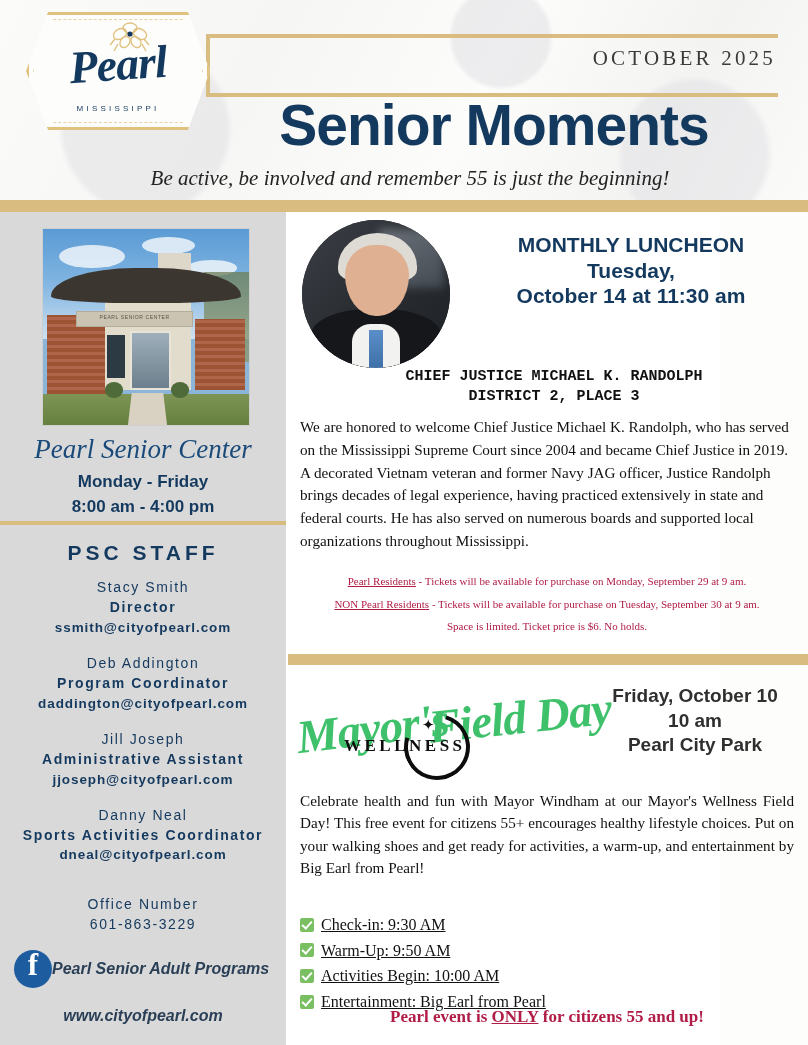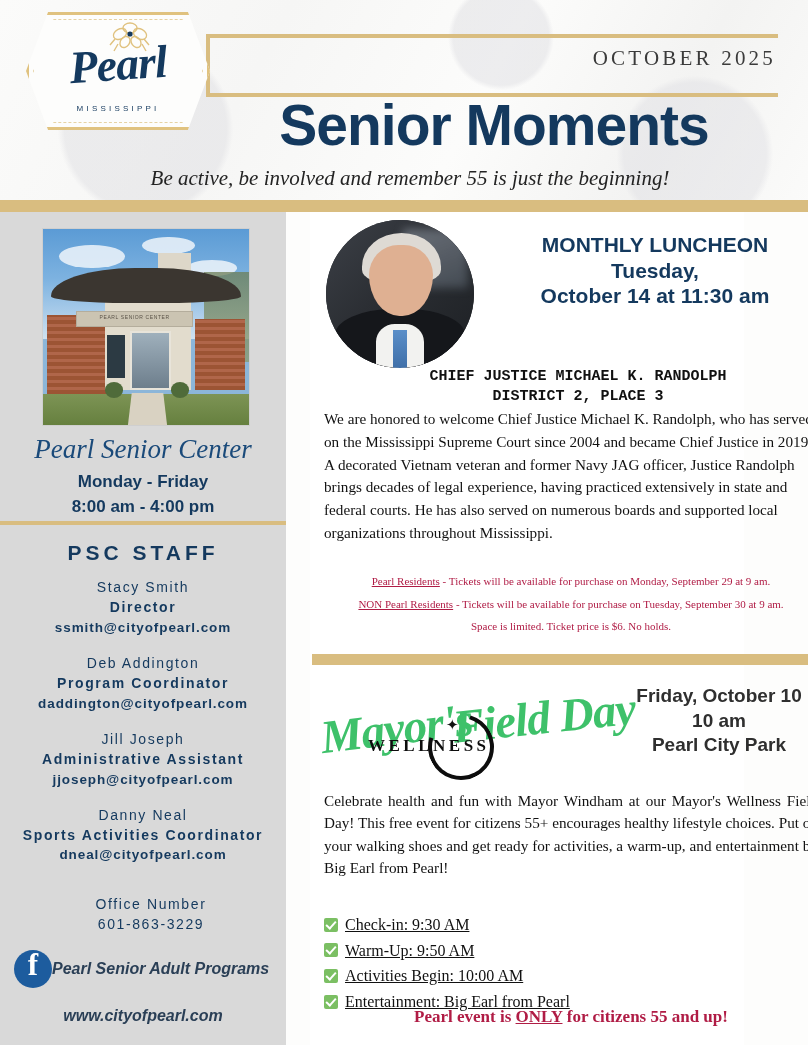--- a/index.html
+++ b/index.html
@@ -89,33 +89,33 @@
     font-family:"Liberation Sans", sans-serif;font-weight:bold;font-size:21px;
     letter-spacing:4px;color:#14395e;}
   .staff{position:absolute;left:0;top:366px;width:286px;text-align:center;}
   .staff-block{margin-bottom:17px;}
   .staff-name{font-family:"Liberation Sans", sans-serif;font-weight:normal;font-size:14px;
     letter-spacing:1.6px;color:#14395e;line-height:1.42;}
   .staff-role{font-family:"Liberation Sans", sans-serif;font-weight:bold;font-size:14px;
     letter-spacing:1.6px;color:#14395e;line-height:1.42;}
   .staff-mail{font-family:"Liberation Sans", sans-serif;font-weight:bold;font-size:13.5px;
     letter-spacing:.9px;color:#14395e;line-height:1.42;}
-  .office{position:absolute;left:8px;top:683px;width:286px;text-align:center;}
+  .office{position:absolute;left:0;top:683px;width:286px;text-align:center;}
   .fb-row{position:absolute;left:14px;top:738px;width:272px;display:flex;align-items:center;}
   .fb-icon{width:38px;height:38px;border-radius:50%;background:#1d5c9e;position:relative;flex:0 0 auto;}
   .fb-icon::after{content:"f";position:absolute;left:0;top:-3px;width:38px;text-align:center;
     font-family:"Liberation Serif", serif;font-weight:bold;font-size:31px;color:#fff;}
   .fb-text{font-family:"Liberation Sans", sans-serif;font-style:italic;font-weight:bold;
     font-size:16px;color:#2a3f56;}
   .web{position:absolute;left:0;top:795px;width:286px;text-align:center;
     font-family:"Liberation Sans", sans-serif;font-style:italic;font-weight:bold;
     font-size:16px;color:#2a3f56;}
 
   
-  .main{position:absolute;left:286px;top:212px;width:434px;height:833px;background:#ffffff;margin-left:24px;}
+  .main{position:absolute;left:286px;top:212px;width:434px;height:833px;background:#ffffff;}
   .portrait{position:absolute;left:16px;top:8px;width:148px;height:148px;border-radius:50%;
     overflow:hidden;background:#23262b;}
   .pt-bg{position:absolute;inset:0;background:linear-gradient(135deg,#3c4047 0%,#2b2e33 45%,#1d2024 100%);}
   .pt-blur{position:absolute;right:4%;top:6%;width:44%;height:40%;
     background:linear-gradient(160deg,#9aa2ad,#5e6873);filter:blur(5px);opacity:.55;}
   .pt-hair{position:absolute;left:24%;top:9%;width:54%;height:34%;
     background:#dedad4;border-radius:52% 52% 40% 40%/70% 70% 30% 30%;}
   .pt-face{position:absolute;left:29%;top:17%;width:43%;height:48%;
     background:#dfb092;border-radius:46% 46% 48% 48%/42% 42% 58% 58%;}
   .pt-suit{position:absolute;left:6%;bottom:0;width:88%;height:40%;
@@ -124,21 +124,21 @@
     background:#f2f2f0;border-radius:40% 40% 0 0;}
   .pt-tie{position:absolute;left:45%;bottom:0;width:10%;height:26%;
     background:linear-gradient(180deg,#5b8fc9,#3f6fa8);}
 
   .lunch-head{position:absolute;left:180px;top:20px;width:330px;text-align:center;
     font-family:"Liberation Sans", sans-serif;font-weight:bold;font-size:21px;
     color:#14395e;line-height:1.22;}
   .justice{position:absolute;left:18px;top:155px;width:500px;text-align:center;
     font-family:Liberation Mono, monospace;font-weight:bold;font-size:15px;
     color:#111111;line-height:1.36;}
-  .body-copy{position:absolute;left:14px;top:196px;width:494px;
+  .body-copy{position:absolute;left:14px;top:204px;width:494px;
     font-family:"Liberation Serif", serif;font-size:15.2px;color:#111111;line-height:1.5;}
   .ticket{position:absolute;left:10px;top:358px;width:502px;text-align:center;
     font-family:"Liberation Serif", serif;font-size:11px;color:#b01c45;line-height:2.05;}
   .ticket u{text-decoration:underline;}
   .sect-div{position:absolute;left:2px;top:442px;width:520px;height:11px;background:#d9bd80;}
 
   
   .fd-logo{position:absolute;left:8px;top:466px;width:300px;height:92px;}
   .fd-script{position:absolute;left:0;top:0;width:300px;height:92px;
     font-family:"Liberation Serif", serif;font-style:italic;font-weight:bold;

